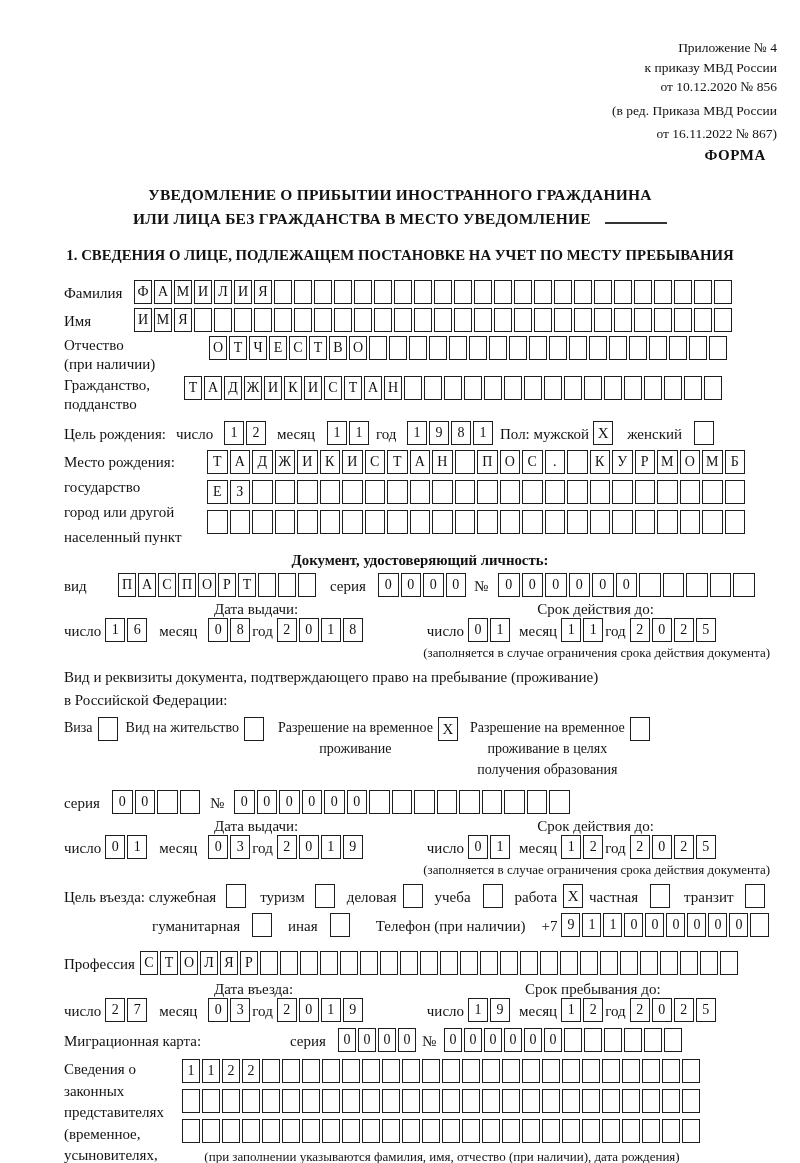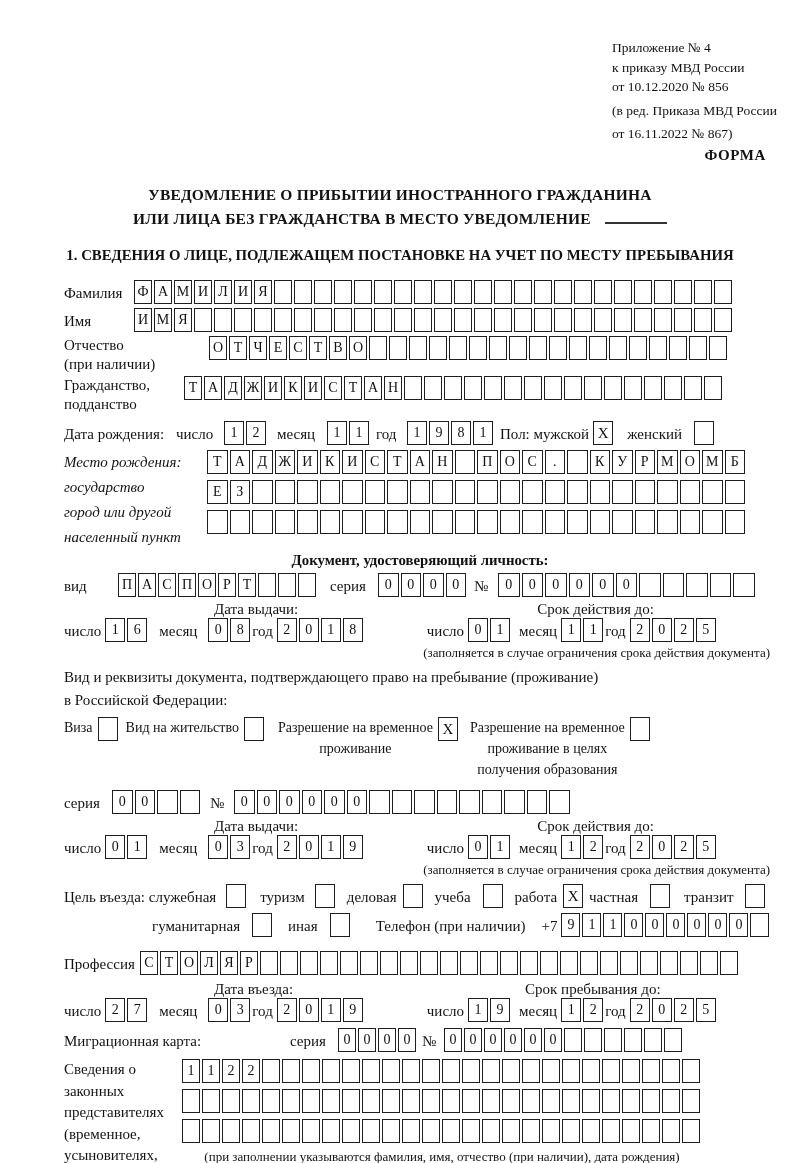--- a/index.html
+++ b/index.html
@@ -1,18 +1,18 @@
 <!DOCTYPE html>
 <html><head>
 <meta charset="utf-8">
 <style>
   html,body{margin:0;padding:0;background:#e8e8e8;}
   .page{position:relative;width:800px;height:1163px;background:#ffffff;margin:0 auto;
         font-family:"Liberation Serif","DejaVu Serif",serif;color:#121212;overflow:hidden;}
-  .note{position:absolute;left:612px;top:38px;font-size:13.5px;line-height:19.5px;white-space:nowrap;}
+  .note{position:absolute;left:612px;top:38px;font-size:13.5px;line-height:19.5px;white-space:nowrap;text-align:right;}
   .note .red{margin-top:4px;}
   .forma{position:absolute;right:34px;top:147px;font-weight:bold;font-size:15px;letter-spacing:.6px;}
   .title{position:absolute;left:0;right:0;top:183px;text-align:center;font-weight:bold;
          font-size:15.5px;line-height:24px;letter-spacing:.2px;}
   .blank{display:inline-block;width:62px;height:14px;border-bottom:2.2px solid #333;margin-left:14px;}
   .sec{position:absolute;left:0;right:0;top:247px;text-align:center;font-weight:bold;font-size:14.8px;}
   #form-body{position:absolute;left:64px;top:274px;width:712px;font-size:15px;}
   .fr{display:flex;align-items:flex-start;margin-bottom:2px;}
   .lb{flex:none;font-size:15px;line-height:26px;white-space:nowrap;margin-right:4px;}
   .lb2{flex:none;font-size:15px;line-height:19px;margin-right:4px;}
@@ -186,21 +186,21 @@
           <span class="cell"></span>
           <span class="cell"></span>
           <span class="cell"></span>
           <span class="cell"></span>
           <span class="cell"></span>
           <span class="cell"></span>
           <span class="cell"></span>
         </span>
       </div>
       <div class="fr" style="margin-bottom: 3px;">
-        <span class="lb" style="width: 108px;">Дата рождения:</span>
+        <span class="lb" style="width: 108px;">Цель рождения:</span>
         <span class="lb" style="width: 44px;">число</span>
         <span class="cg">
           <span class="cell" style="width: 18px;">1</span>
           <span class="cell" style="width: 18px;">2</span>
         </span>
         <span class="sp" style="width: 9px;"></span>
         <span class="lb" style="width: 46px;">месяц</span>
         <span class="cg">
           <span class="cell" style="width: 18px;">1</span>
           <span class="cell" style="width: 18px;">1</span>
@@ -215,21 +215,21 @@
         </span>
         <span class="sp" style="width: 5px;"></span>
         <span class="lb">Пол: мужской</span>
         <span class="cell box">X</span>
         <span class="sp" style="width: 12px;"></span>
         <span class="lb">женский</span>
         <span class="sp" style="width: 8px;"></span>
         <span class="cell box"></span>
       </div>
       <div class="fb">
-        <div class="fbl" style="width: 143px; line-height: 25px; font-style: italic;">
+        <div class="fbl" style="width: 143px; line-height: 25px;">
           <div>Место рождения:</div>
           <div>государство</div>
           <div>город или другой</div>
           <div>населенный пункт</div>
         </div>
         <div class="fbr">
           <div class="fr cgr">
             <span class="cg">
               <span class="cell" style="width: 18.5px;">Т</span>
               <span class="cell" style="width: 18.5px;">А</span>

